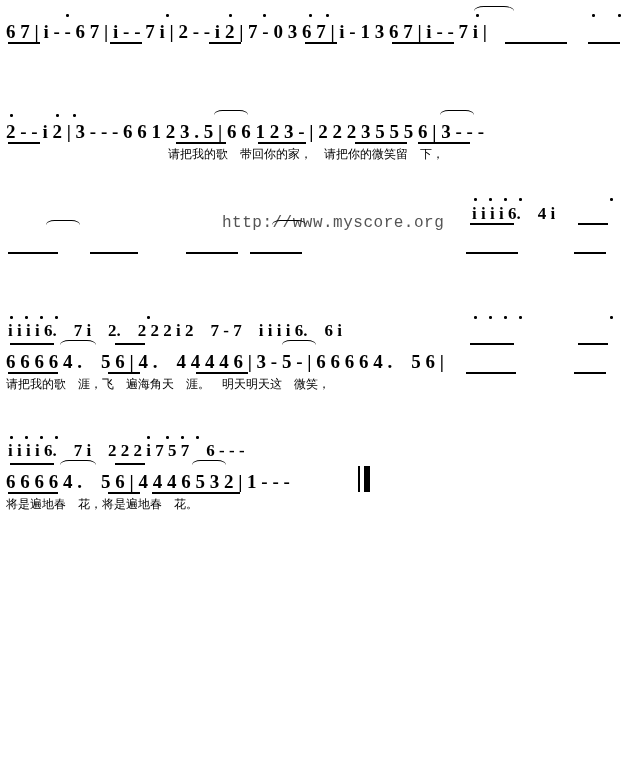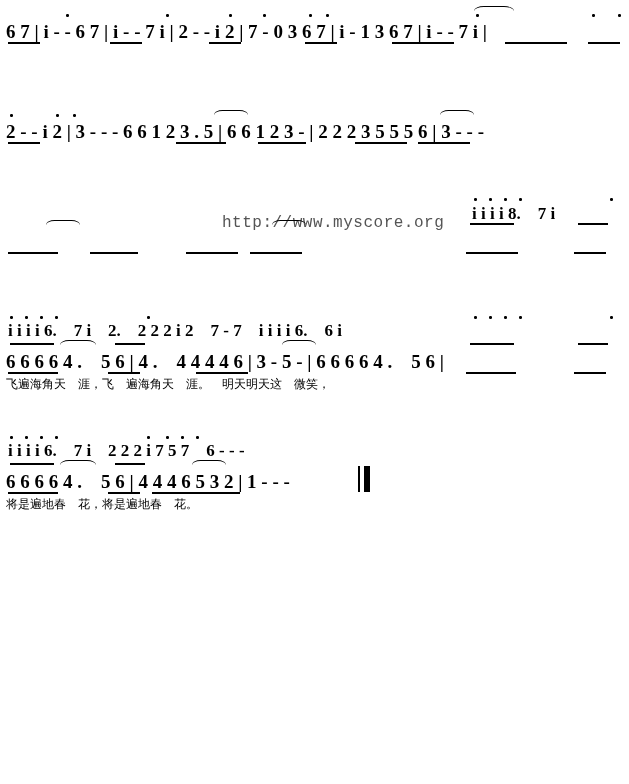--- a/index.html
+++ b/index.html
@@ -104,34 +104,37 @@
   <div class="odot" style="left:309px; top:14px;"></div>
   <div class="odot" style="left:326px; top:14px;"></div>
   <div class="odot" style="left:476px; top:14px;"></div>
   <div class="odot" style="left:592px; top:14px;"></div>
   <div class="odot" style="left:618px; top:14px;"></div>
 
   <div class="slur" style="left:474px; top:6px; width:40px;"></div>
 
   <div class="abs note-row" style="left:6px; top:122px;">
     <span>2 - - i 2 | 3 - - - 6 6 1 2 3 . 5 | 6 6 1 2 3 - | 2 2 2 3 5 5 5 6 | 3 - - -</span>
+  </div>
+  <div class="abs lyric-row" style="left:168px; top:148px;">
+    <span>请把我的歌　带回你的家，　请把你的微笑留　下，</span>
   </div>
   <div class="beam" style="left:8px;  top:142px; width:32px;"></div>
   <div class="beam" style="left:176px;top:142px; width:50px;"></div>
   <div class="beam" style="left:258px;top:142px; width:48px;"></div>
   <div class="beam" style="left:355px;top:142px; width:52px;"></div>
   <div class="beam" style="left:418px;top:142px; width:52px;"></div>
   <div class="odot" style="left:10px;  top:114px;"></div>
   <div class="odot" style="left:56px;  top:114px;"></div>
   <div class="odot" style="left:73px;  top:114px;"></div>
   <div class="slur" style="left:214px; top:110px; width:34px;"></div>
   <div class="slur" style="left:440px; top:110px; width:34px;"></div>
 
   <div class="abs upper-row" style="left:472px; top:205px;">
-    <span>i i i i 8.　7 i</span>
+    <span>i i i i 6.　4 i</span>
   </div>
   <div class="abs watermark" style="left:222px; top:214px;">
     <span>http://www.myscore.org</span>
   </div>
   <div class="beam" style="left:8px;  top:252px; width:50px;"></div>
   <div class="beam" style="left:90px; top:252px; width:48px;"></div>
   <div class="beam" style="left:186px;top:252px; width:52px;"></div>
   <div class="beam" style="left:250px;top:252px; width:52px;"></div>
   <div class="beam" style="left:466px;top:252px; width:52px;"></div>
   <div class="beam" style="left:574px;top:252px; width:32px;"></div>
@@ -145,21 +148,21 @@
   <div class="odot" style="left:519px; top:198px;"></div>
   <div class="odot" style="left:610px; top:198px;"></div>
 
   <div class="abs upper-row" style="left:8px; top:322px;">
     <span>i i i i 6.　7 i　2.　2 2 2 i 2　7 - 7　i i i i 6.　6 i</span>
   </div>
   <div class="abs note-row" style="left:6px; top:352px;">
     <span>6 6 6 6 4 .　5 6 | 4 .　4 4 4 4 6 | 3 - 5 - | 6 6 6 6 4 .　5 6 |</span>
   </div>
   <div class="abs lyric-row" style="left:6px; top:378px;">
-    <span>飞遍海角天　涯，飞　遍海角天　涯。　明天明天这　微笑，</span>
+    <span>请把我的歌　涯，飞　遍海角天　涯。　明天明天这　微笑，</span>
   </div>
   <div class="beam" style="left:8px;  top:372px; width:50px;"></div>
   <div class="beam" style="left:108px;top:372px; width:32px;"></div>
   <div class="beam" style="left:196px;top:372px; width:52px;"></div>
   <div class="beam" style="left:466px;top:372px; width:50px;"></div>
   <div class="beam" style="left:574px;top:372px; width:32px;"></div>
   <div class="beam" style="left:10px; top:343px; width:44px;"></div>
   <div class="beam" style="left:115px;top:343px; width:30px;"></div>
   <div class="beam" style="left:470px;top:343px; width:44px;"></div>
   <div class="beam" style="left:578px;top:343px; width:30px;"></div>

